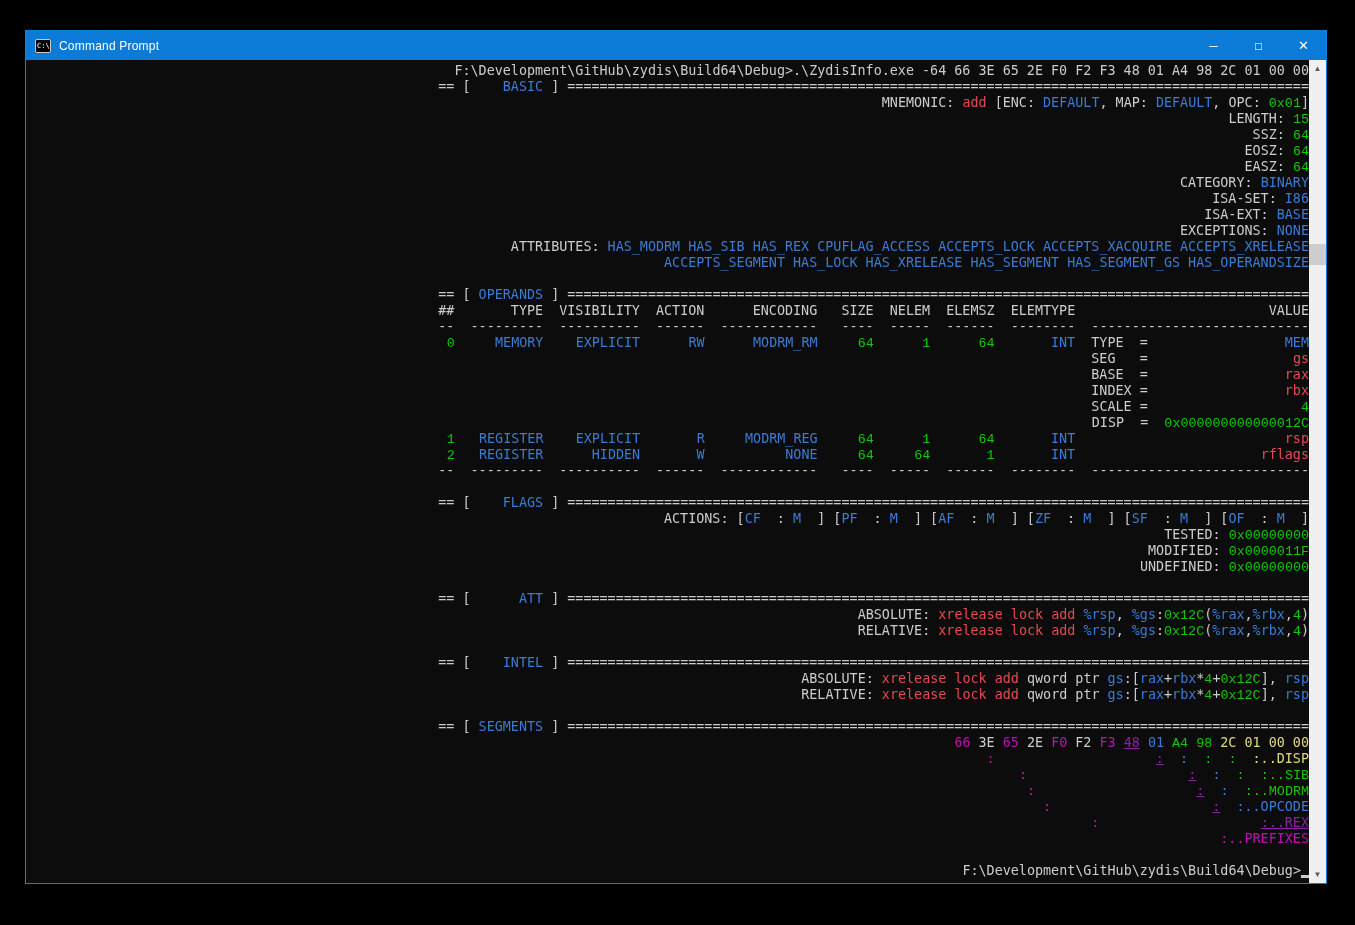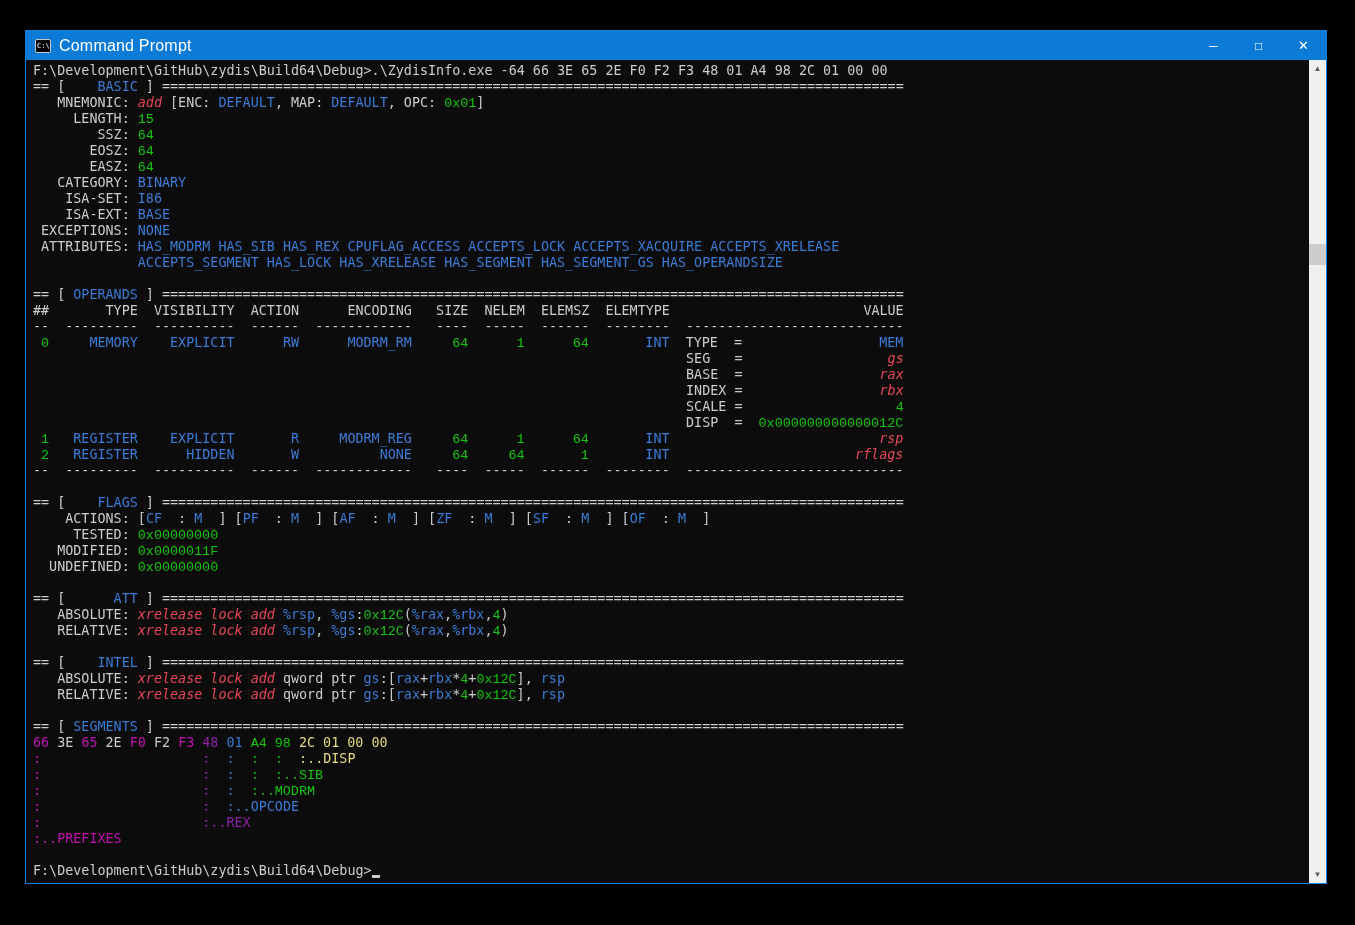--- a/index.html
+++ b/index.html
@@ -14,43 +14,43 @@
     position:absolute; left:0; top:0; right:0; height:29px;
     display:flex; align-items:center;
   }
   .cmd-icon {
     width:16px; height:14px; margin-left:9px; margin-right:8px;
     background:#000; border:1px solid #c8c8c8; border-radius:2px;
     color:#fff; font-family:"DejaVu Sans Mono", monospace;
     font-size:7px; line-height:12px; text-align:left; padding-left:1px;
     flex:0 0 auto;
   }
-  .title-text { color:#fff; font-size:16px; letter-spacing:0.2px;text-align:right; }
+  .title-text { color:#fff; font-size:12px; letter-spacing:0.2px;text-align:right; }
   .controls { margin-left:auto; display:flex; height:100%; }
   .ctrl-btn {
     width:45px; height:100%; display:flex; align-items:center; justify-content:center;
     color:#fff; font-size:12px; cursor:default;
   }
   .ctrl-btn.close { font-size:13px; }
 
   .content {
     position:absolute; left:0; top:29px; right:17px; bottom:0;
     background:#0C0C0C; overflow:hidden;
     padding:3px 0 0 7px;
     font-family:"DejaVu Sans Mono", monospace;
     font-size:13.4px; line-height:16px;
     white-space:pre;
   }
-  .tline { height:16px; }
+  .tline { height:16px;text-align:right; }
   .c-w { color:var(--t-w); }
   .c-b { color:var(--t-b); }
   .c-g { color:var(--t-g);font-family:Liberation Mono, monospace; }
-  .c-r { color:var(--t-r);font-style:italic; }
+  .c-r { color:var(--t-r); }
   .c-m { color:var(--t-m);margin-top:8px; }
-  .c-p { color:var(--t-p); }
+  .c-p { color:var(--t-p);text-decoration:underline; }
   .c-y { color:var(--t-y); }
   .cursor {
     display:inline-block; width:8px; height:15px; vertical-align:-3px;
     background:linear-gradient(to top, #CCCCCC 3px, transparent 3px);
   }
 
   .scrollbar {
     position:absolute; top:29px; right:0; bottom:0; width:17px; background:#F0F0F0;
   }
   .sb-arrow {

